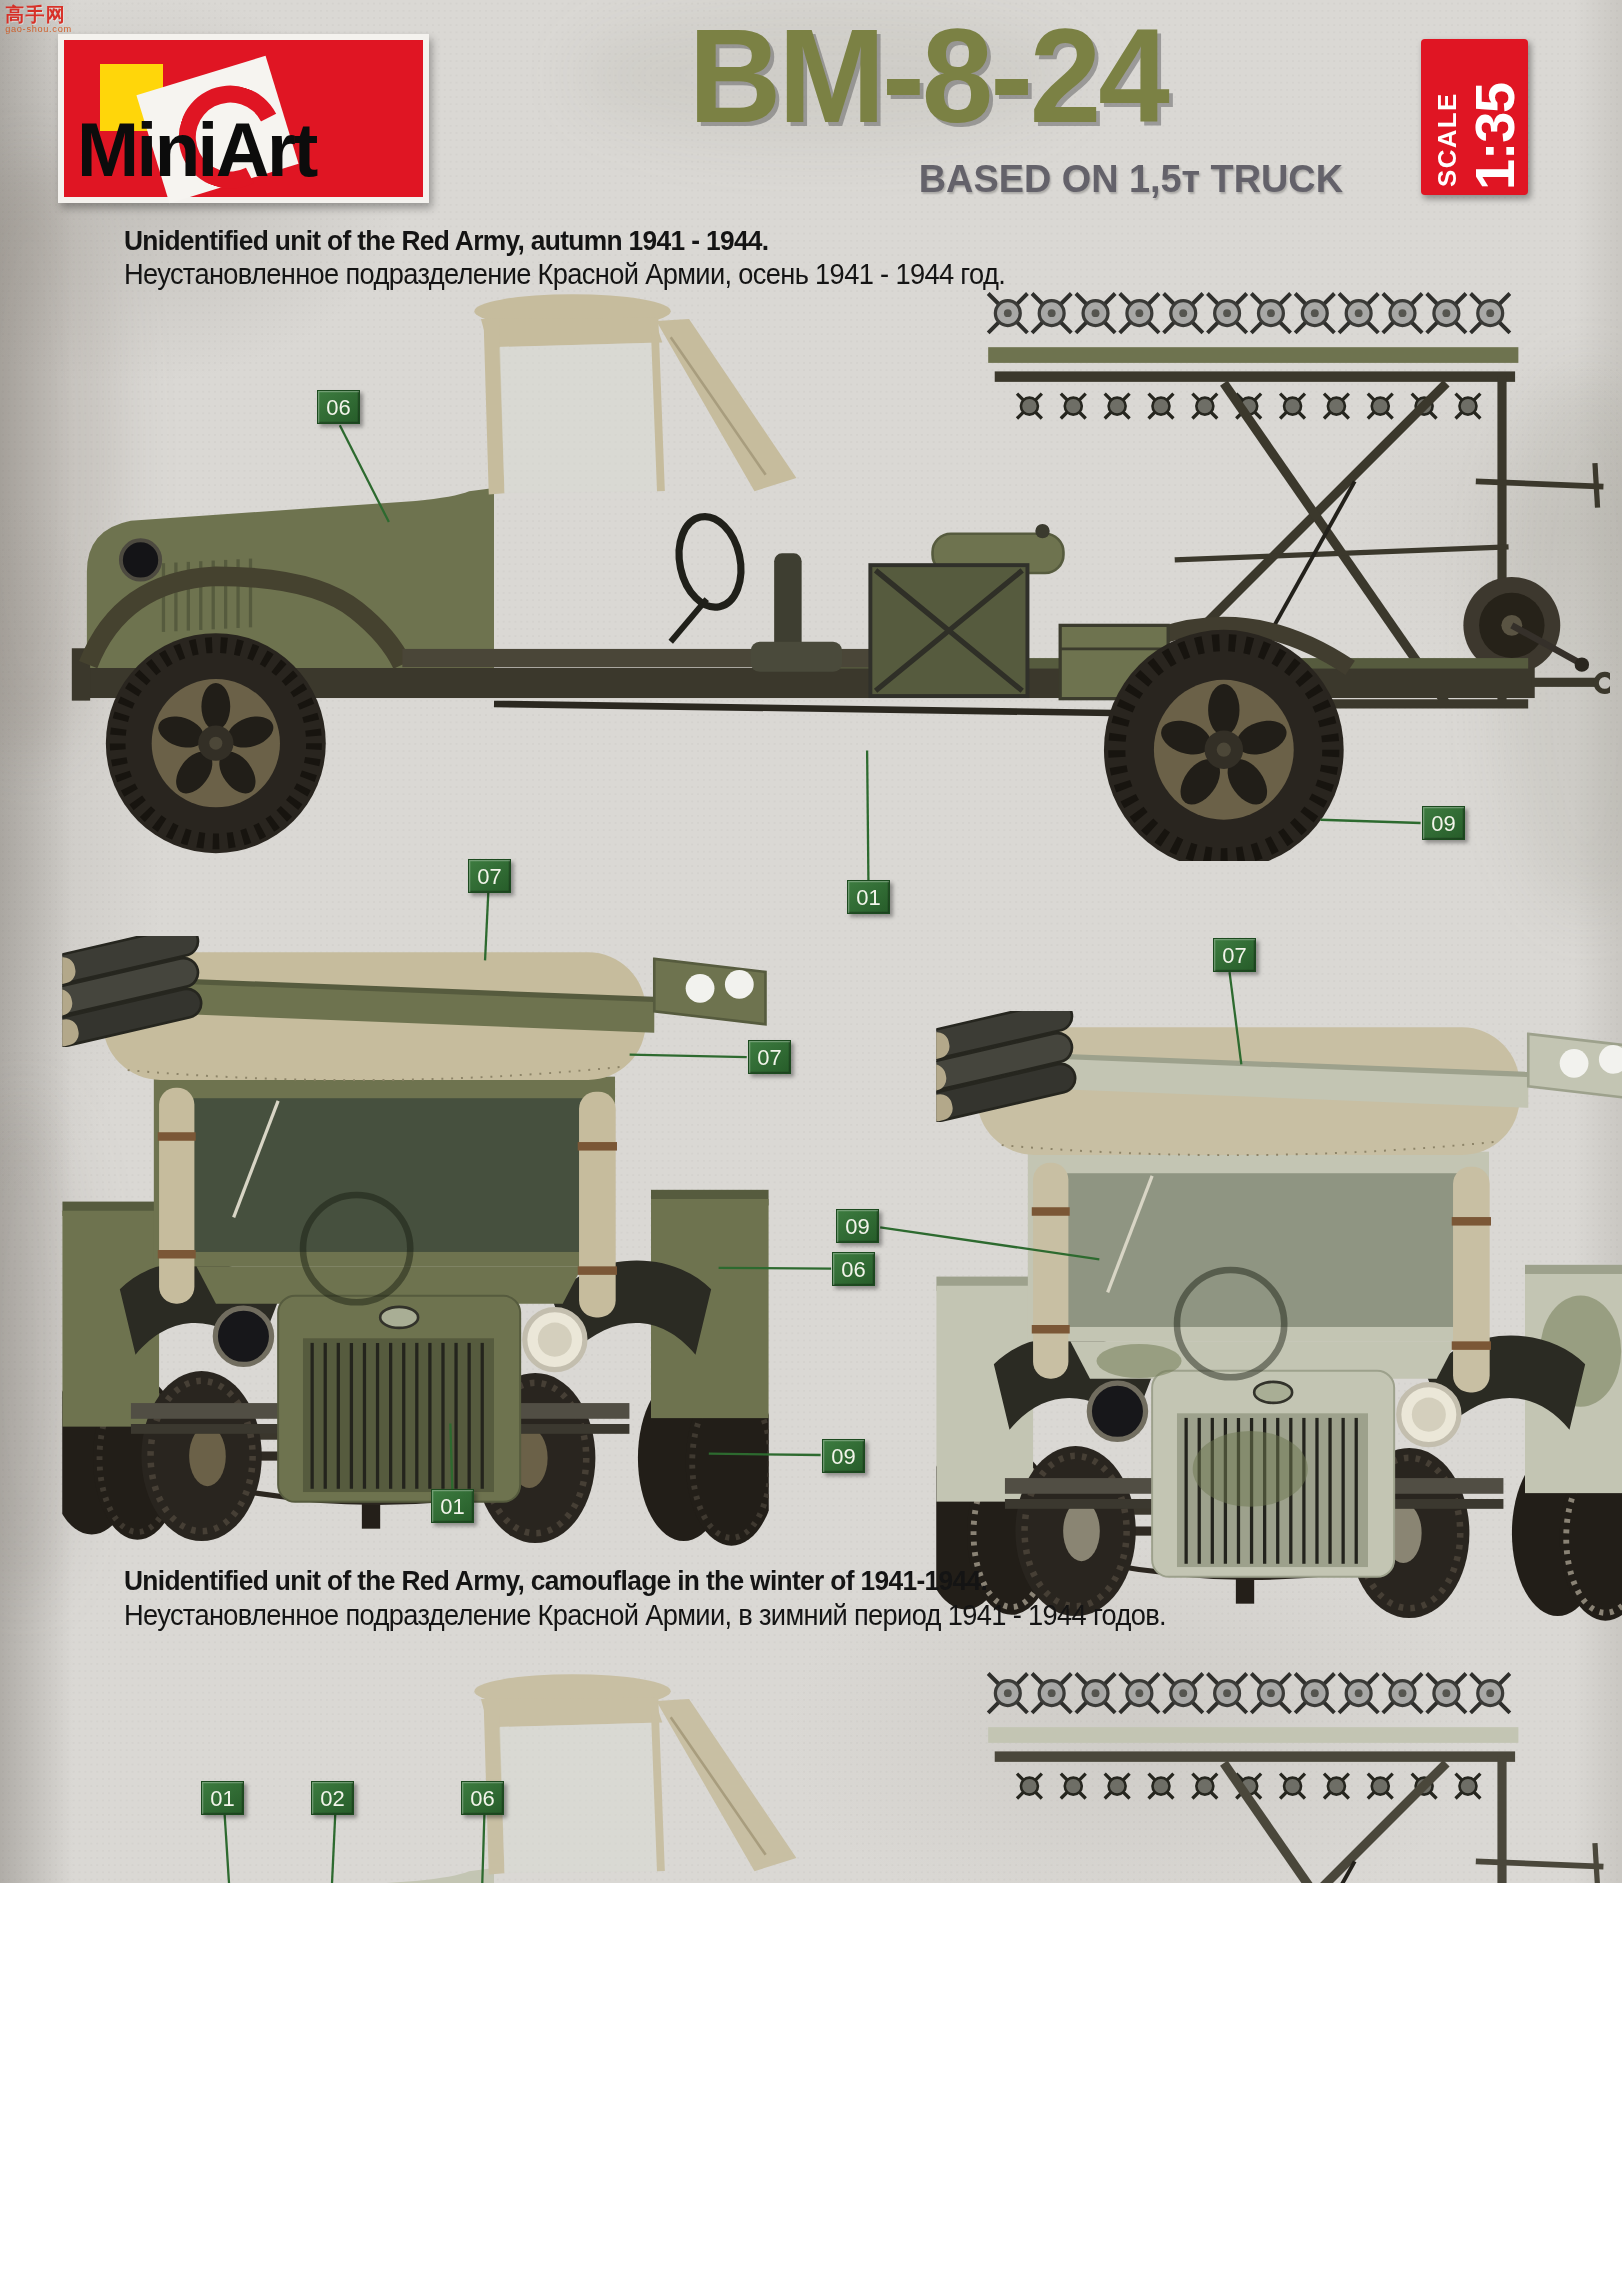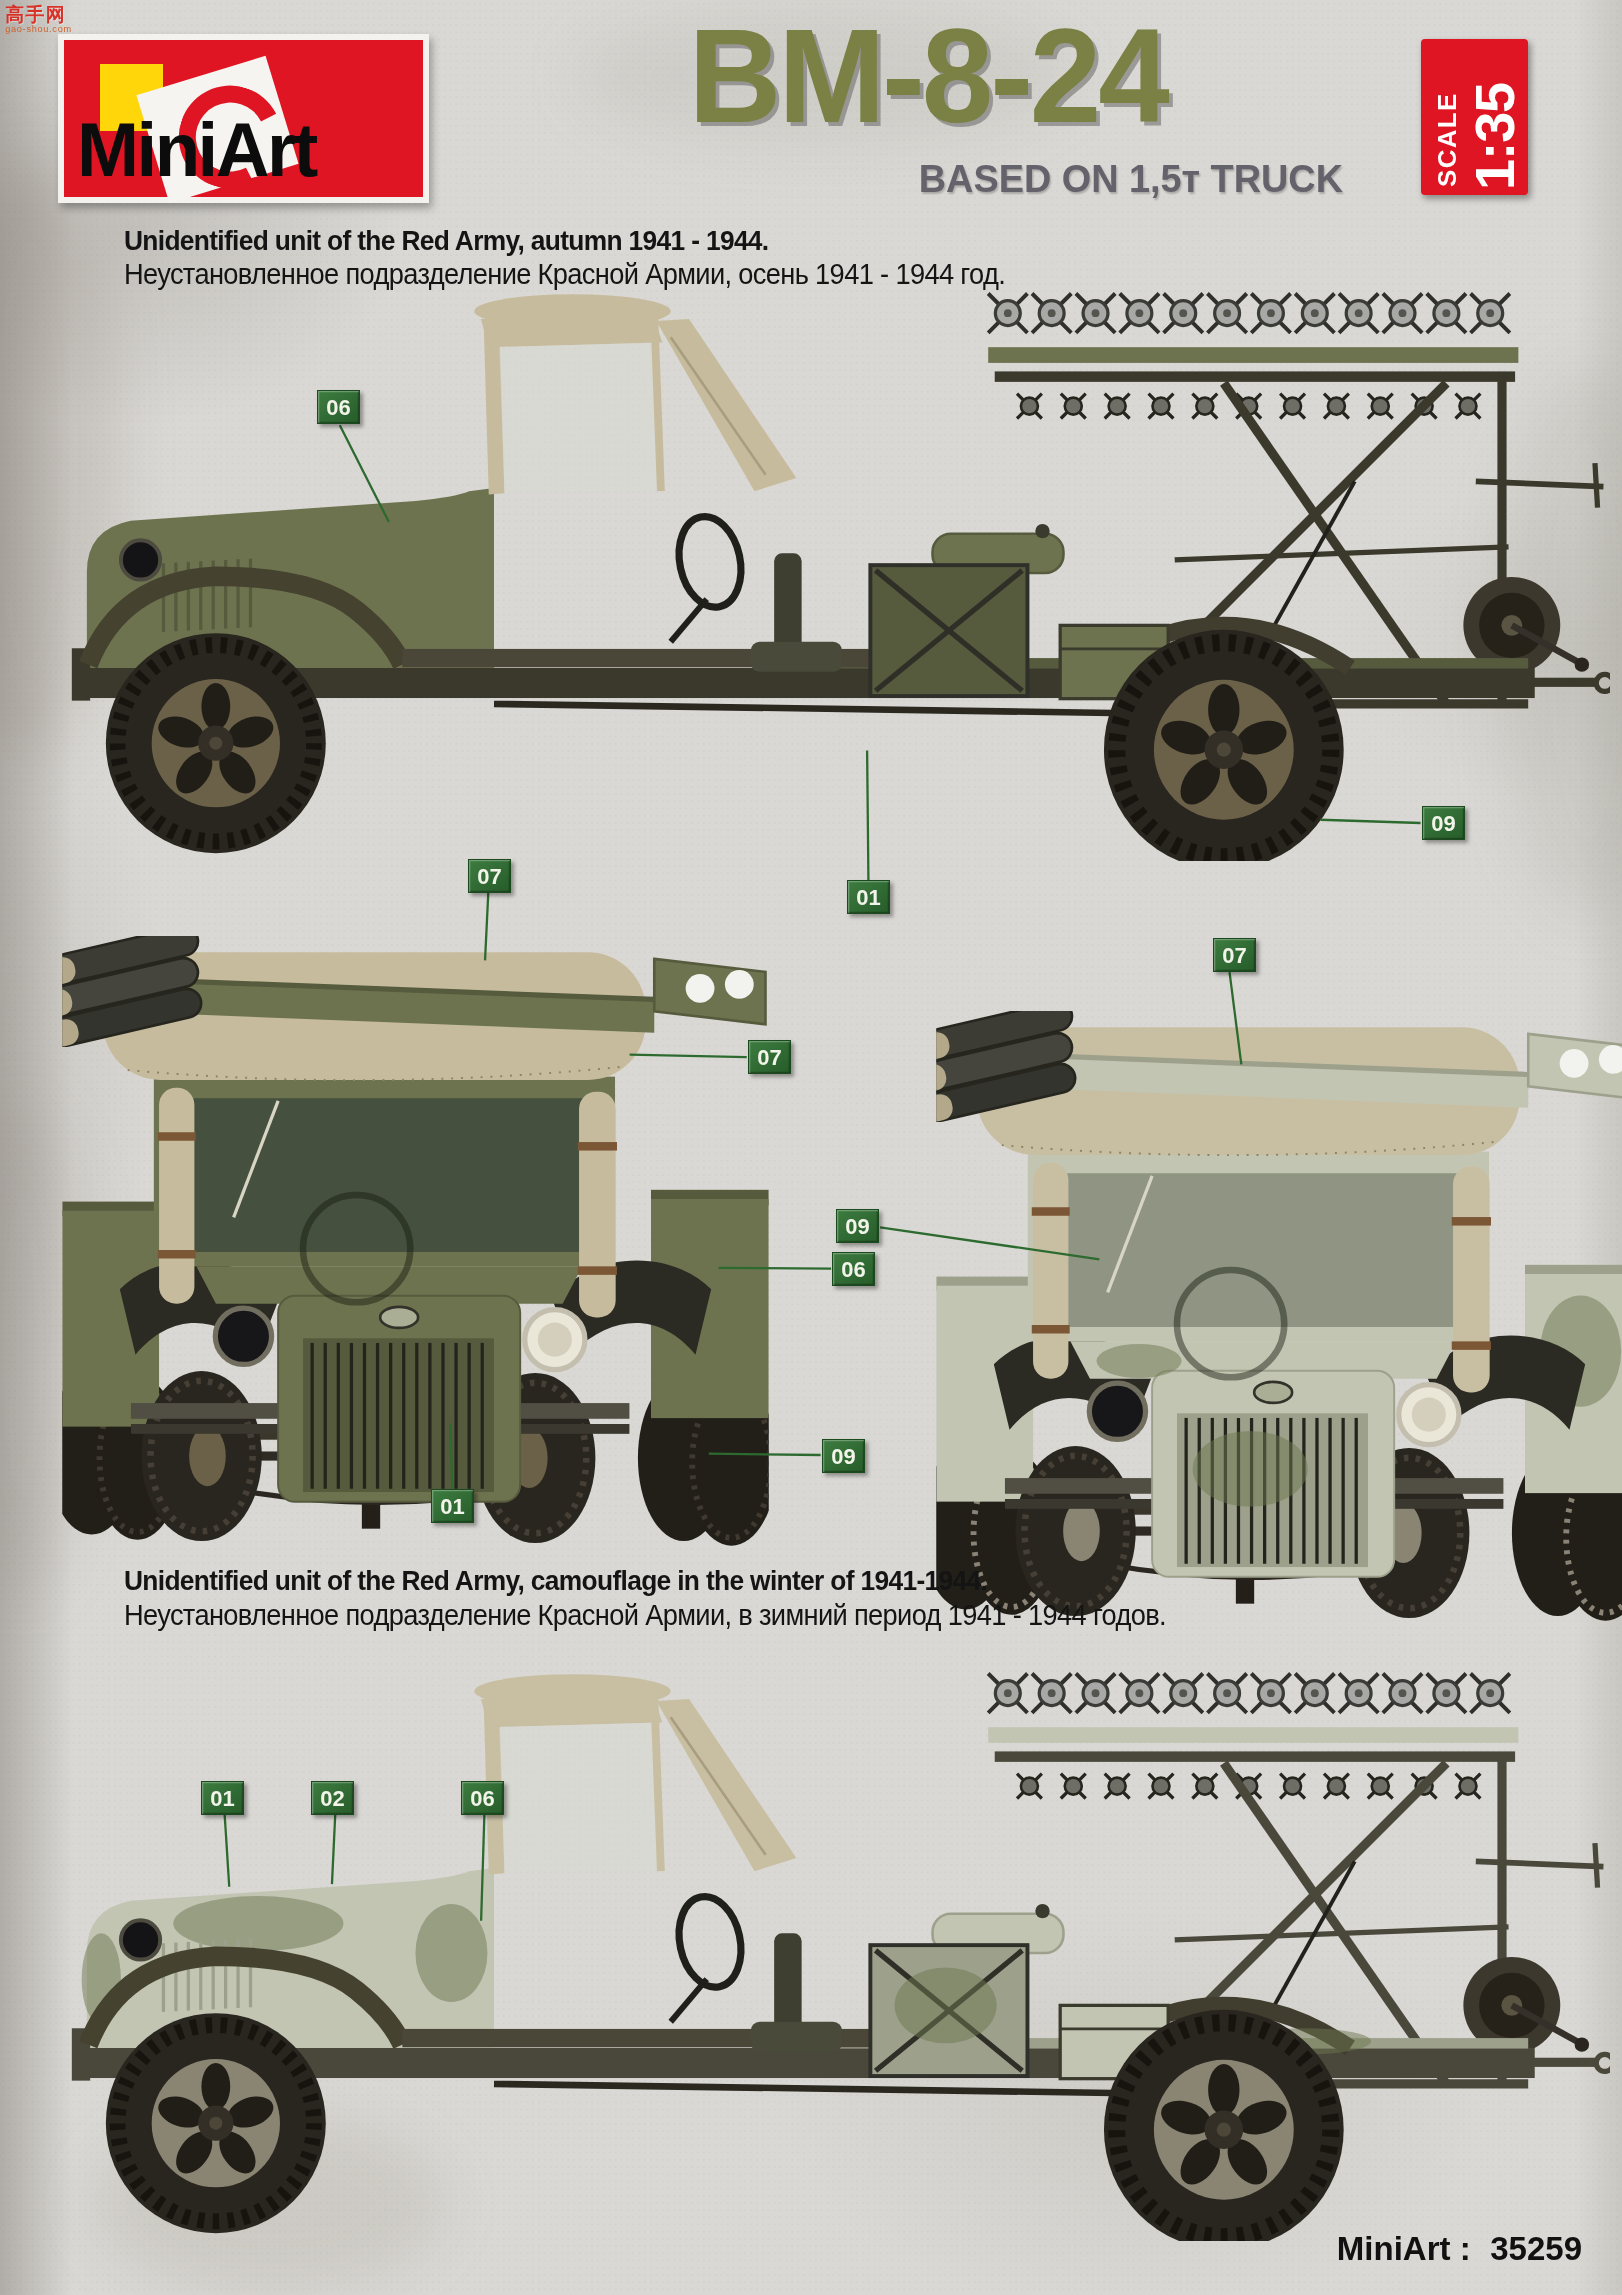--- a/index.html
+++ b/index.html
@@ -1,16 +1,16 @@
 <!DOCTYPE html>
 <html style="font-size:10.5px"><head>
 <meta charset="utf-8">
 <style>
   html,body{margin:0;padding:0;}
-  .page{position:relative;width:1623px;height:2295px;overflow:hidden;
+  .page{position:relative;width:1623px;height:1883px;overflow:hidden;
     font-family:"Liberation Sans",sans-serif;
     background-color:#dad8d4;
     background-image:
       radial-gradient(ellipse 458px 327px at 8% 10%, rgba(140,135,128,.30), transparent 60%),
       radial-gradient(ellipse 275px 589px at 0% 45%, rgba(150,145,138,.26), transparent 60%),
       radial-gradient(ellipse 393px 275px at 97% 28%, rgba(168,164,156,.22), transparent 60%),
       radial-gradient(ellipse 589px 340px at 70% 92%, rgba(160,155,147,.20), transparent 60%),
       linear-gradient(90deg, rgba(118,113,106,.42), rgba(118,113,106,0) 4.5%),
       linear-gradient(-90deg, rgba(150,146,138,.25), rgba(150,146,138,0) 3%);
   }
@@ -63,21 +63,21 @@
   .sec2en{top:1567px;} .sec2ru{top:1601px;}
 
   
   .footer{position:absolute;top:2230px;right:41px;font-size:33px;font-weight:bold;color:#111;white-space:nowrap;}
   .footer .code{margin-left:19.6px;}
 
   
   .callout{position:absolute;width:43px;height:34px;box-sizing:border-box;
     background:linear-gradient(145deg,#3d7c40,#265c29);border:0.7px solid #1c4a1f;
     box-shadow:inset 1.3px 1.3px 0 rgba(255,255,255,.28), inset -1.3px -1.3px 0 rgba(0,0,0,.28), 2.6px 3.3px 3.9px rgba(0,0,0,.35);
-    color:#f2f4ea;font-size:22px;font-weight:bold;line-height:33px;text-align:center;}
+    color:#f2f4ea;font-size:22px;font-weight:normal;line-height:33px;text-align:center;}
   .lines{position:absolute;left:0;top:0;pointer-events:none;}
 
   .truck{position:absolute;}
   .truck-a{--body:#6e734f;--body2:#565b3e;--canvas:#c6bc9d;--wheel:#6b6148;--metal:#3b382c;
     --glass:#46503e;--patch:rgba(0,0,0,0);--tread:#3f3930;}
   .truck-w{--body:#c3c5b3;--body2:#9da18c;--canvas:#c8bfa3;--wheel:#8a8573;--metal:#4a473b;
     --glass:#8f9582;--patch:rgba(110,119,79,.5);--tread:#8a8375;}
 </style>
 </head>
 <body>

